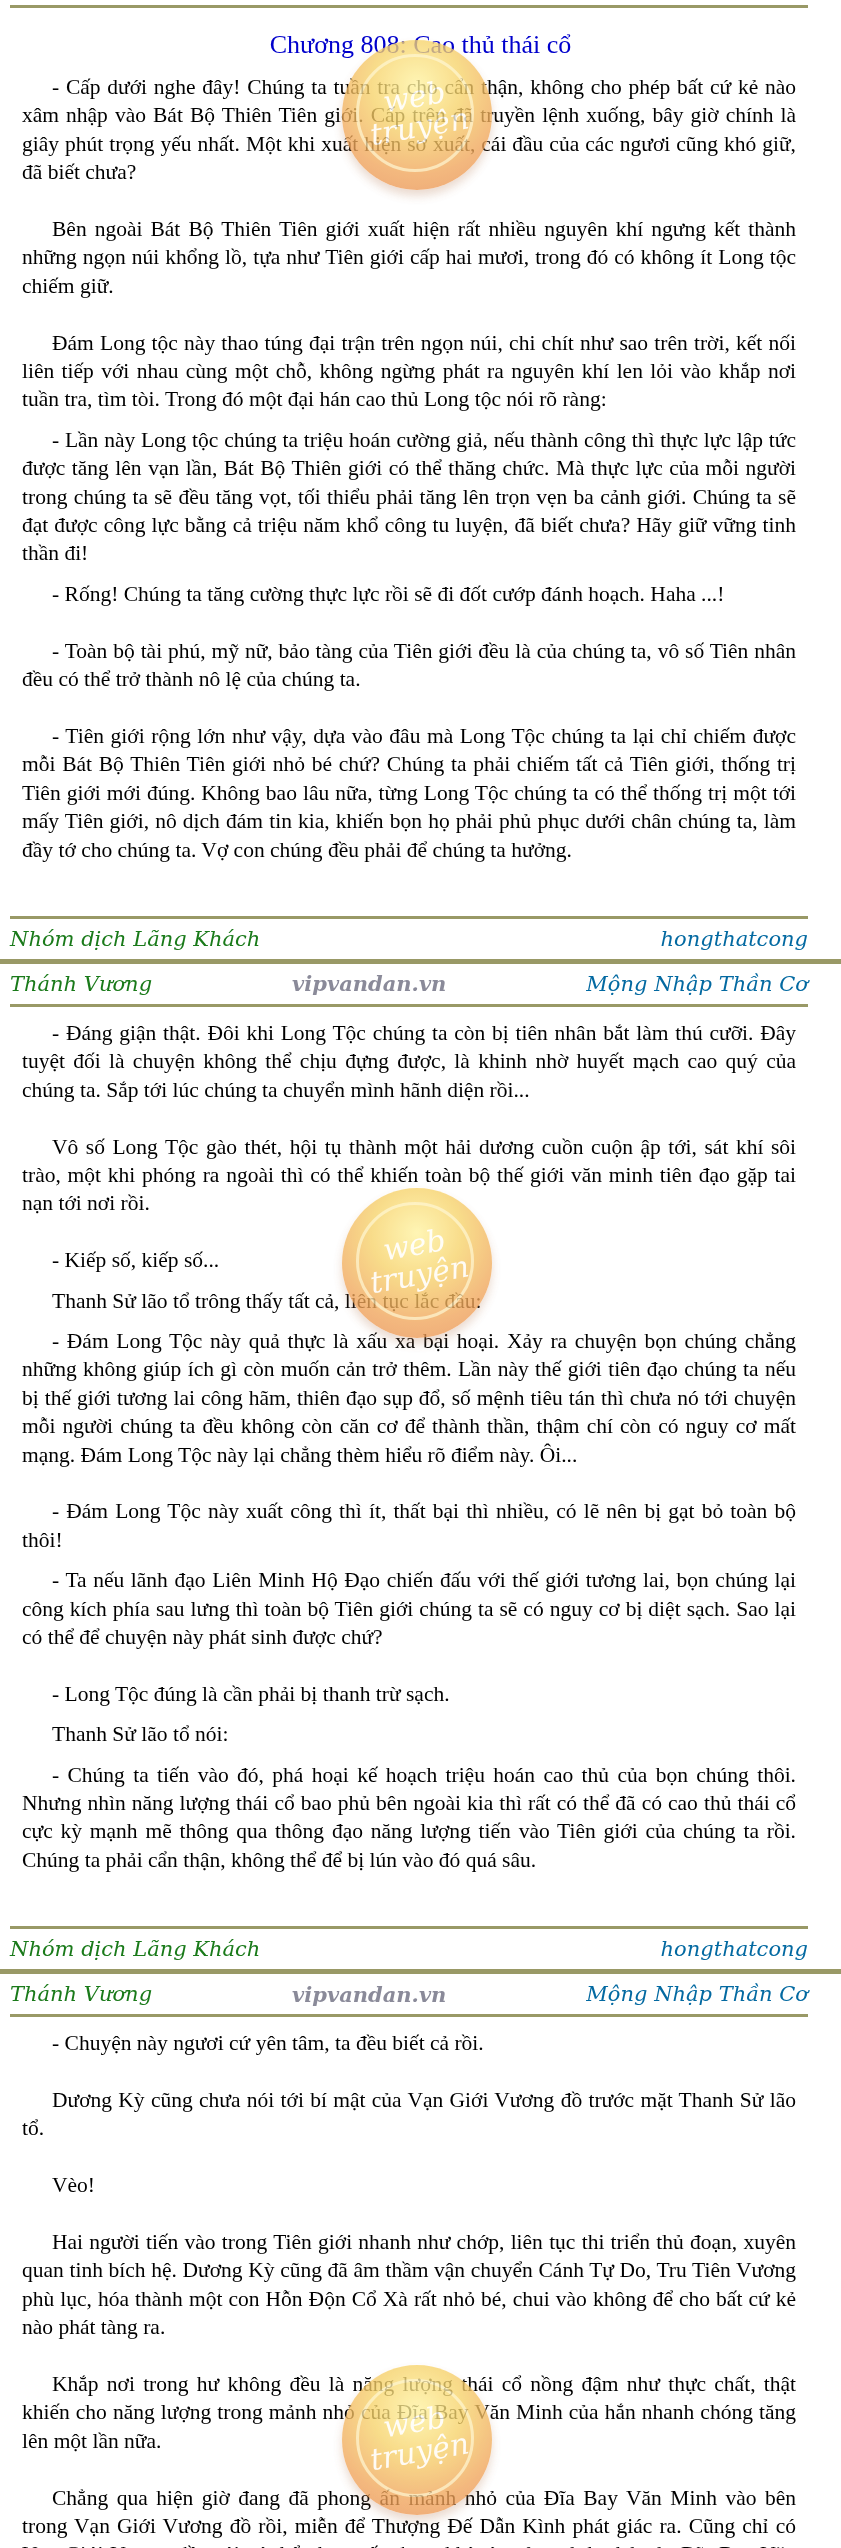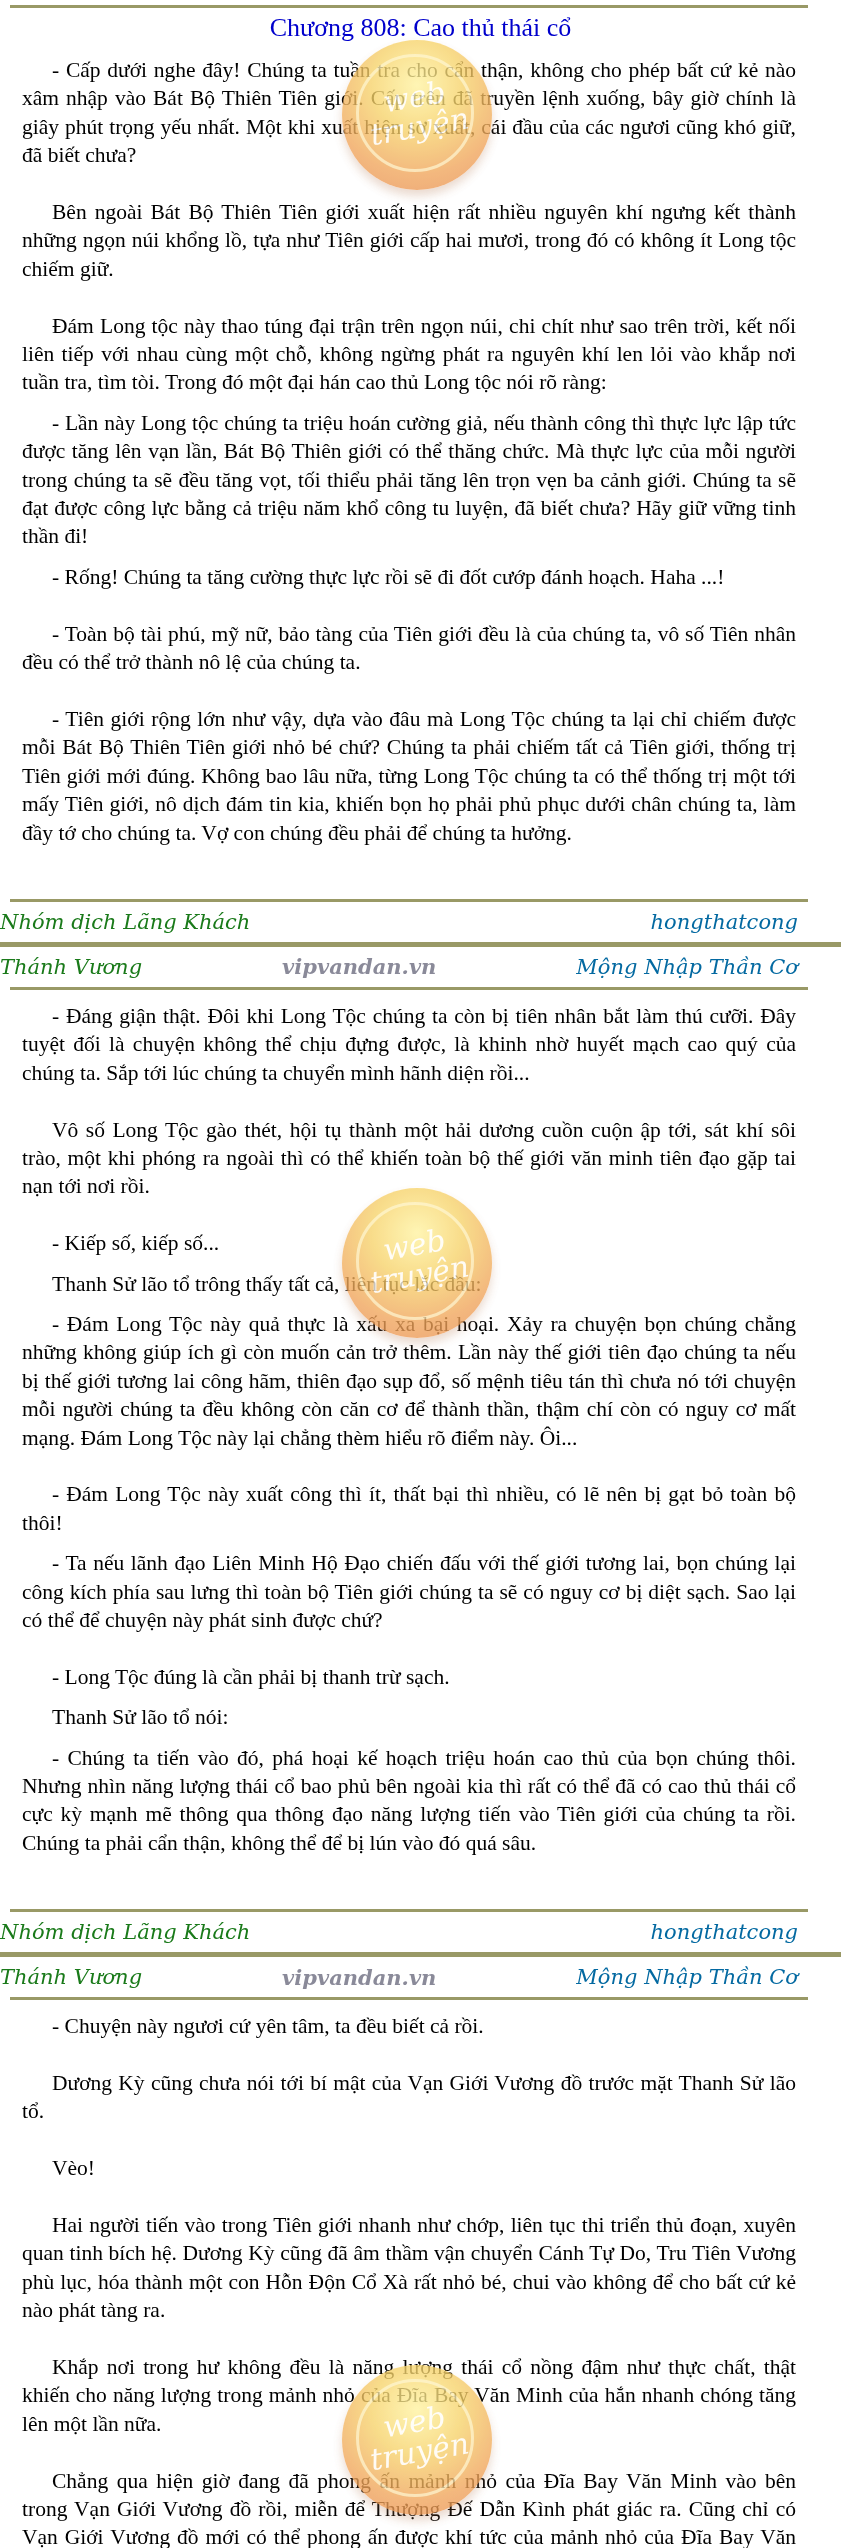--- a/index.html
+++ b/index.html
@@ -34,38 +34,39 @@
     .rule-thick {
       height: 5px;
       background: #999966;
       width: 841px;
     }
     .chapter-title {
       text-align: center;
       color: #0000cc;
       font-size: 26px;
       line-height: 32px;
-      margin: 4px 0 12px 0;
+      margin: 21px 0 12px 0;
       position: relative;
       z-index: 1;
     }
     .para {
       font-size: 21.5px;
       line-height: 28.4px;
       text-align: justify;
       margin: 12px;
       text-indent: 30px;
     }
     .para.gap-after { margin-bottom: 28.4px; }
     .footer-row {
       display: flex;
       justify-content: space-between;
       align-items: center;
       height: 40px;
       width: 798px;
+      margin-left: 10px;
       font-style: italic;
       font-size: 21px;
       font-family: "DejaVu Serif", "Liberation Serif", serif;
     }
     .footer-row .left { color: #1a7a1a; }
     .footer-row .mid { color: #8a8a99; font-weight: bold; }
     .footer-row .right { color: #0369a1; }
     .watermark {
       position: absolute;
       width: 150px;

